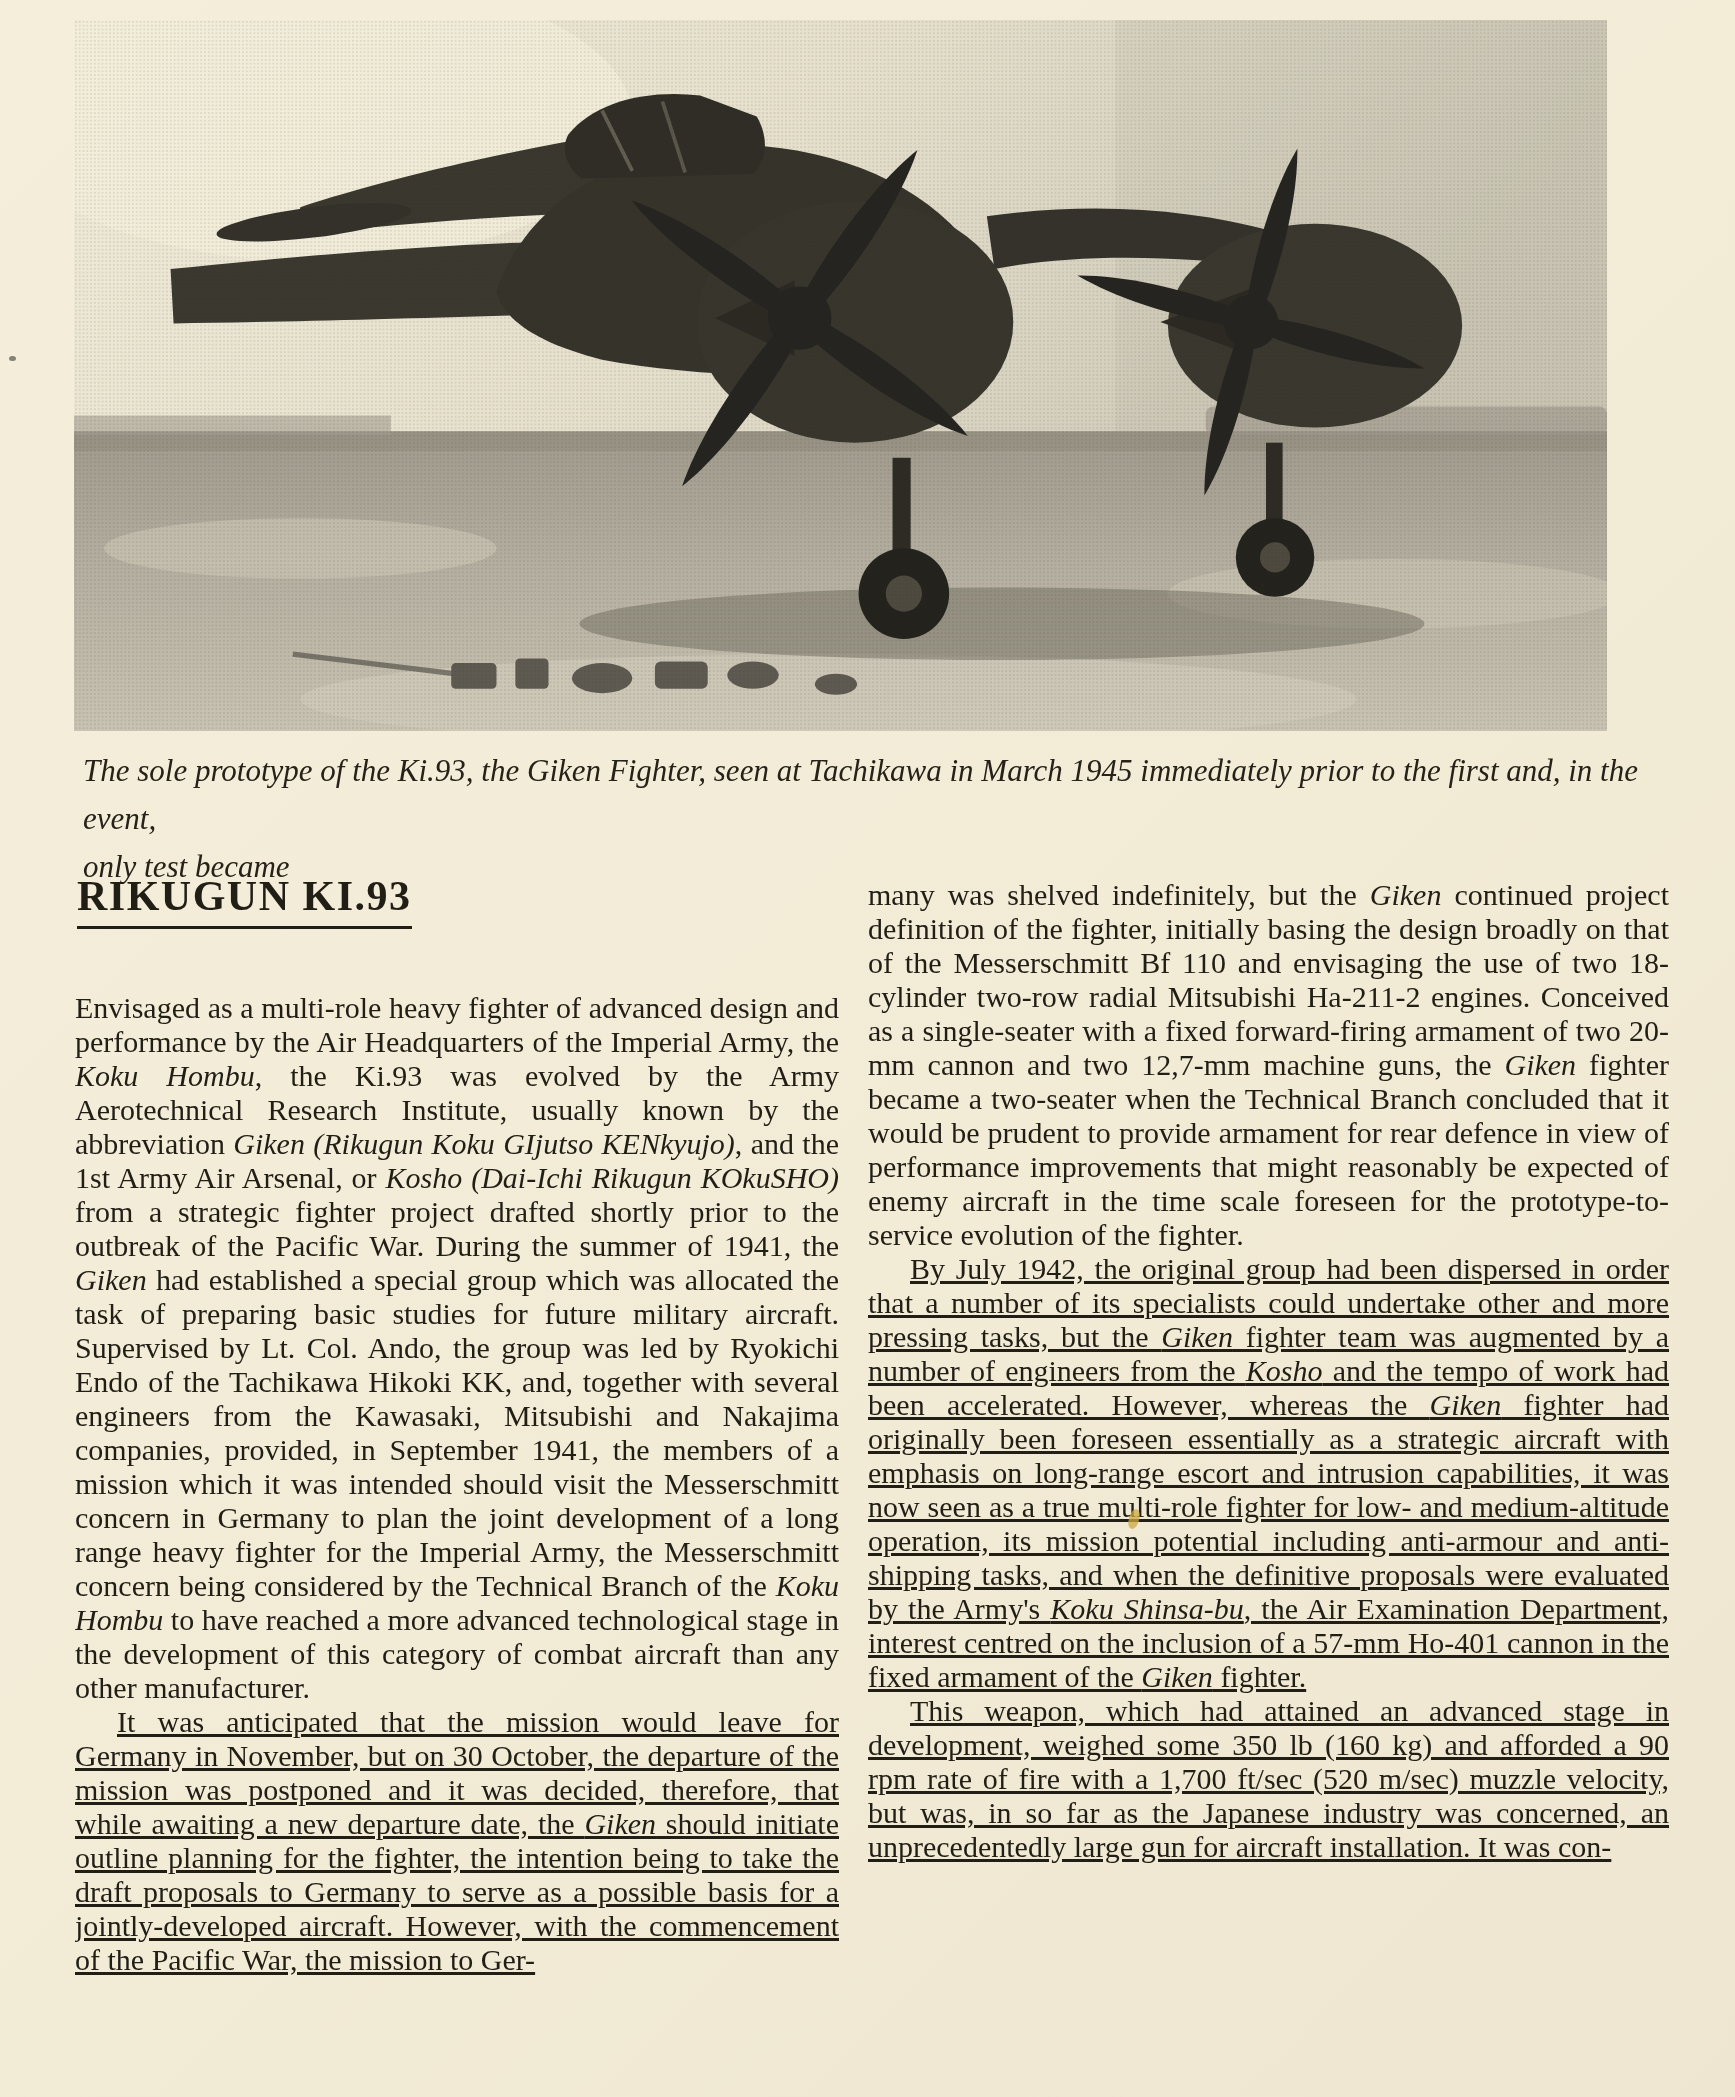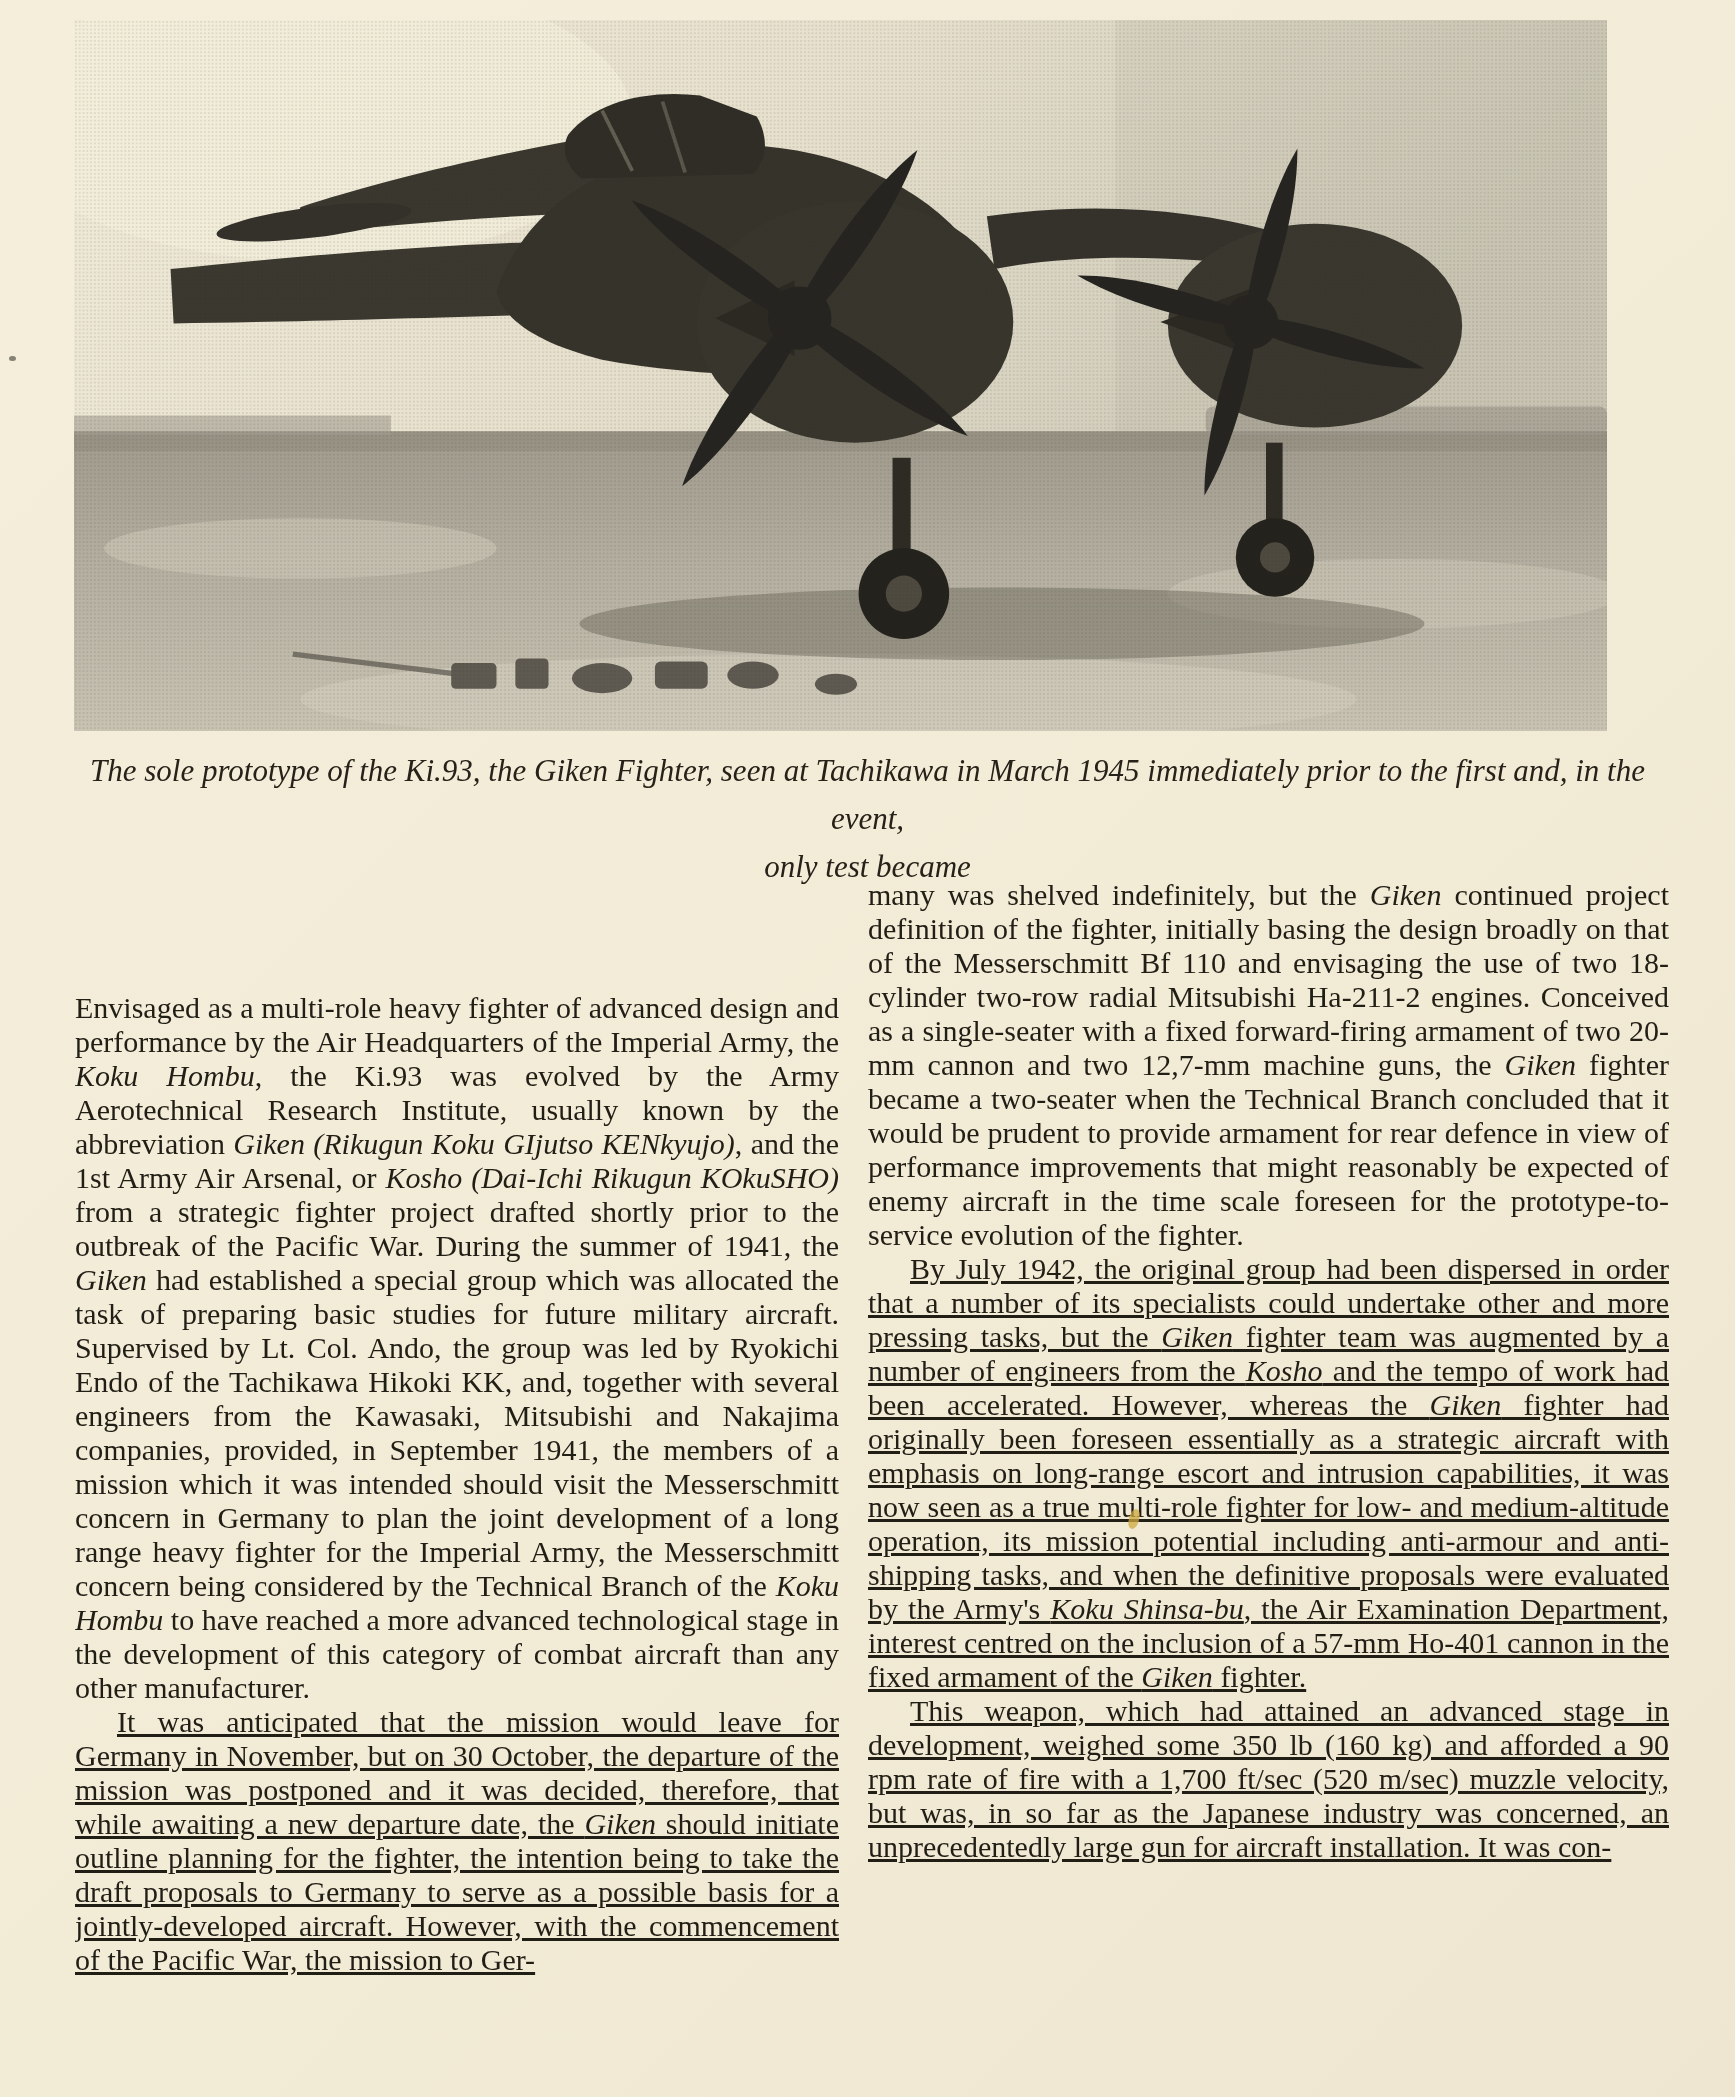--- a/index.html
+++ b/index.html
@@ -19,21 +19,21 @@
   .photo svg{position:absolute;inset:0;width:100%;height:100%;display:block;}
   .photo::after{
     content:"";position:absolute;inset:0;
     background-image:radial-gradient(rgba(45,42,33,0.10) 0.9px, rgba(0,0,0,0) 1.1px);
     background-size:3.8px 3.8px;
     pointer-events:none;
   }
   
   .caption{
     position:absolute;left:83px;top:747px;width:1569px;
-    text-align:center;font-style:italic;
+    text-align:left;font-style:italic;
     font-size:31px;line-height:48px;
     color:#262219;
   }
   
   .heading{
     position:absolute;left:77px;top:872px;margin:0;
     font-size:42px;font-weight:bold;letter-spacing:1.5px;
     width:max-content;
     padding-bottom:6px;
     border-bottom:3px solid #211e16;
@@ -156,20 +156,21 @@
         <ellipse cx="1010" cy="880" rx="28" ry="14"></ellipse>
       </g>
     </svg>
   </div>
 
   <div class="caption">
     <div>The sole prototype of the Ki.93, the Giken Fighter, seen at Tachikawa in March 1945 immediately prior to the first and, in the event,</div>
     <div>only test became</div>
   </div>
 
+  <h1 class="heading">RIKUGUN KI.93</h1>
 
   <div class="col col-left">
       <p class=""><span>Envisaged as a multi-role heavy fighter of advanced design and performance by the Air Headquarters of the Imperial Army, the </span><em>Koku Hombu</em><span>, the Ki.93 was evolved by the Army Aerotechnical Research Institute, usually known by the abbreviation </span><em>Giken (Rikugun Koku GIjutso KENkyujo)</em><span>, and the 1st Army Air Arsenal, or </span><em>Kosho (Dai-Ichi Rikugun KOkuSHO)</em><span> from a strategic fighter project drafted shortly prior to the outbreak of the Pacific War. During the summer of 1941, the </span><em>Giken</em><span> had established a special group which was allocated the task of preparing basic studies for future military aircraft. Supervised by Lt. Col. Ando, the group was led by Ryokichi Endo of the Tachikawa Hikoki KK, and, together with several engineers from the Kawasaki, Mitsubishi and Nakajima companies, provided, in September 1941, the members of a mission which it was intended should visit the Messerschmitt concern in Germany to plan the joint development of a long range heavy fighter for the Imperial Army, the Messerschmitt concern being considered by the Technical Branch of the </span><em>Koku Hombu</em><span> to have reached a more advanced technological stage in the development of this category of combat aircraft than any other manufacturer.</span></p>
       <p class="indent"><span>It was anticipated that the mission would leave for Germany in November, but on 30 October, the departure of the mission was postponed and it was decided, therefore, that while awaiting a new departure date, the </span><em>Giken</em><span> should initiate outline planning for the fighter, the intention being to take the draft proposals to Germany to serve as a possible basis for a jointly-developed aircraft. However, with the commencement of the Pacific War, the mission to Ger-</span></p>
     </div>
   <div class="col col-right">
       <p class=""><span>many was shelved indefinitely, but the </span><em>Giken</em><span> continued project definition of the fighter, initially basing the design broadly on that of the Messerschmitt Bf 110 and envisaging the use of two 18-cylinder two-row radial Mitsubishi Ha-211-2 engines. Conceived as a single-seater with a fixed forward-firing armament of two 20-mm cannon and two 12,7-mm machine guns, the </span><em>Giken</em><span> fighter became a two-seater when the Technical Branch concluded that it would be prudent to provide armament for rear defence in view of performance improvements that might reasonably be expected of enemy aircraft in the time scale foreseen for the prototype-to-service evolution of the fighter.</span></p>
       <p class="indent"><span>By July 1942, the original group had been dispersed in order that a number of its specialists could undertake other and more pressing tasks, but the </span><em>Giken</em><span> fighter team was augmented by a number of engineers from the </span><em>Kosho</em><span> and the tempo of work had been accelerated. However, whereas the </span><em>Giken</em><span> fighter had originally been foreseen essentially as a strategic aircraft with emphasis on long-range escort and intrusion capabilities, it was now seen as a true multi-role fighter for low- and medium-altitude operation, its mission potential including anti-armour and anti-shipping tasks, and when the definitive proposals were evaluated by the Army's </span><em>Koku Shinsa-bu</em><span>, the Air Examination Department, interest centred on the inclusion of a 57-mm Ho-401 cannon in the fixed armament of the </span><em>Giken</em><span> fighter.</span></p>
       <p class="indent"><span>This weapon, which had attained an advanced stage in development, weighed some 350 lb (160 kg) and afforded a 90 rpm rate of fire with a 1,700 ft/sec (520 m/sec) muzzle velocity, but was, in so far as the Japanese industry was concerned, an unprecedentedly large gun for aircraft installation. It was con-</span></p>
     </div>

